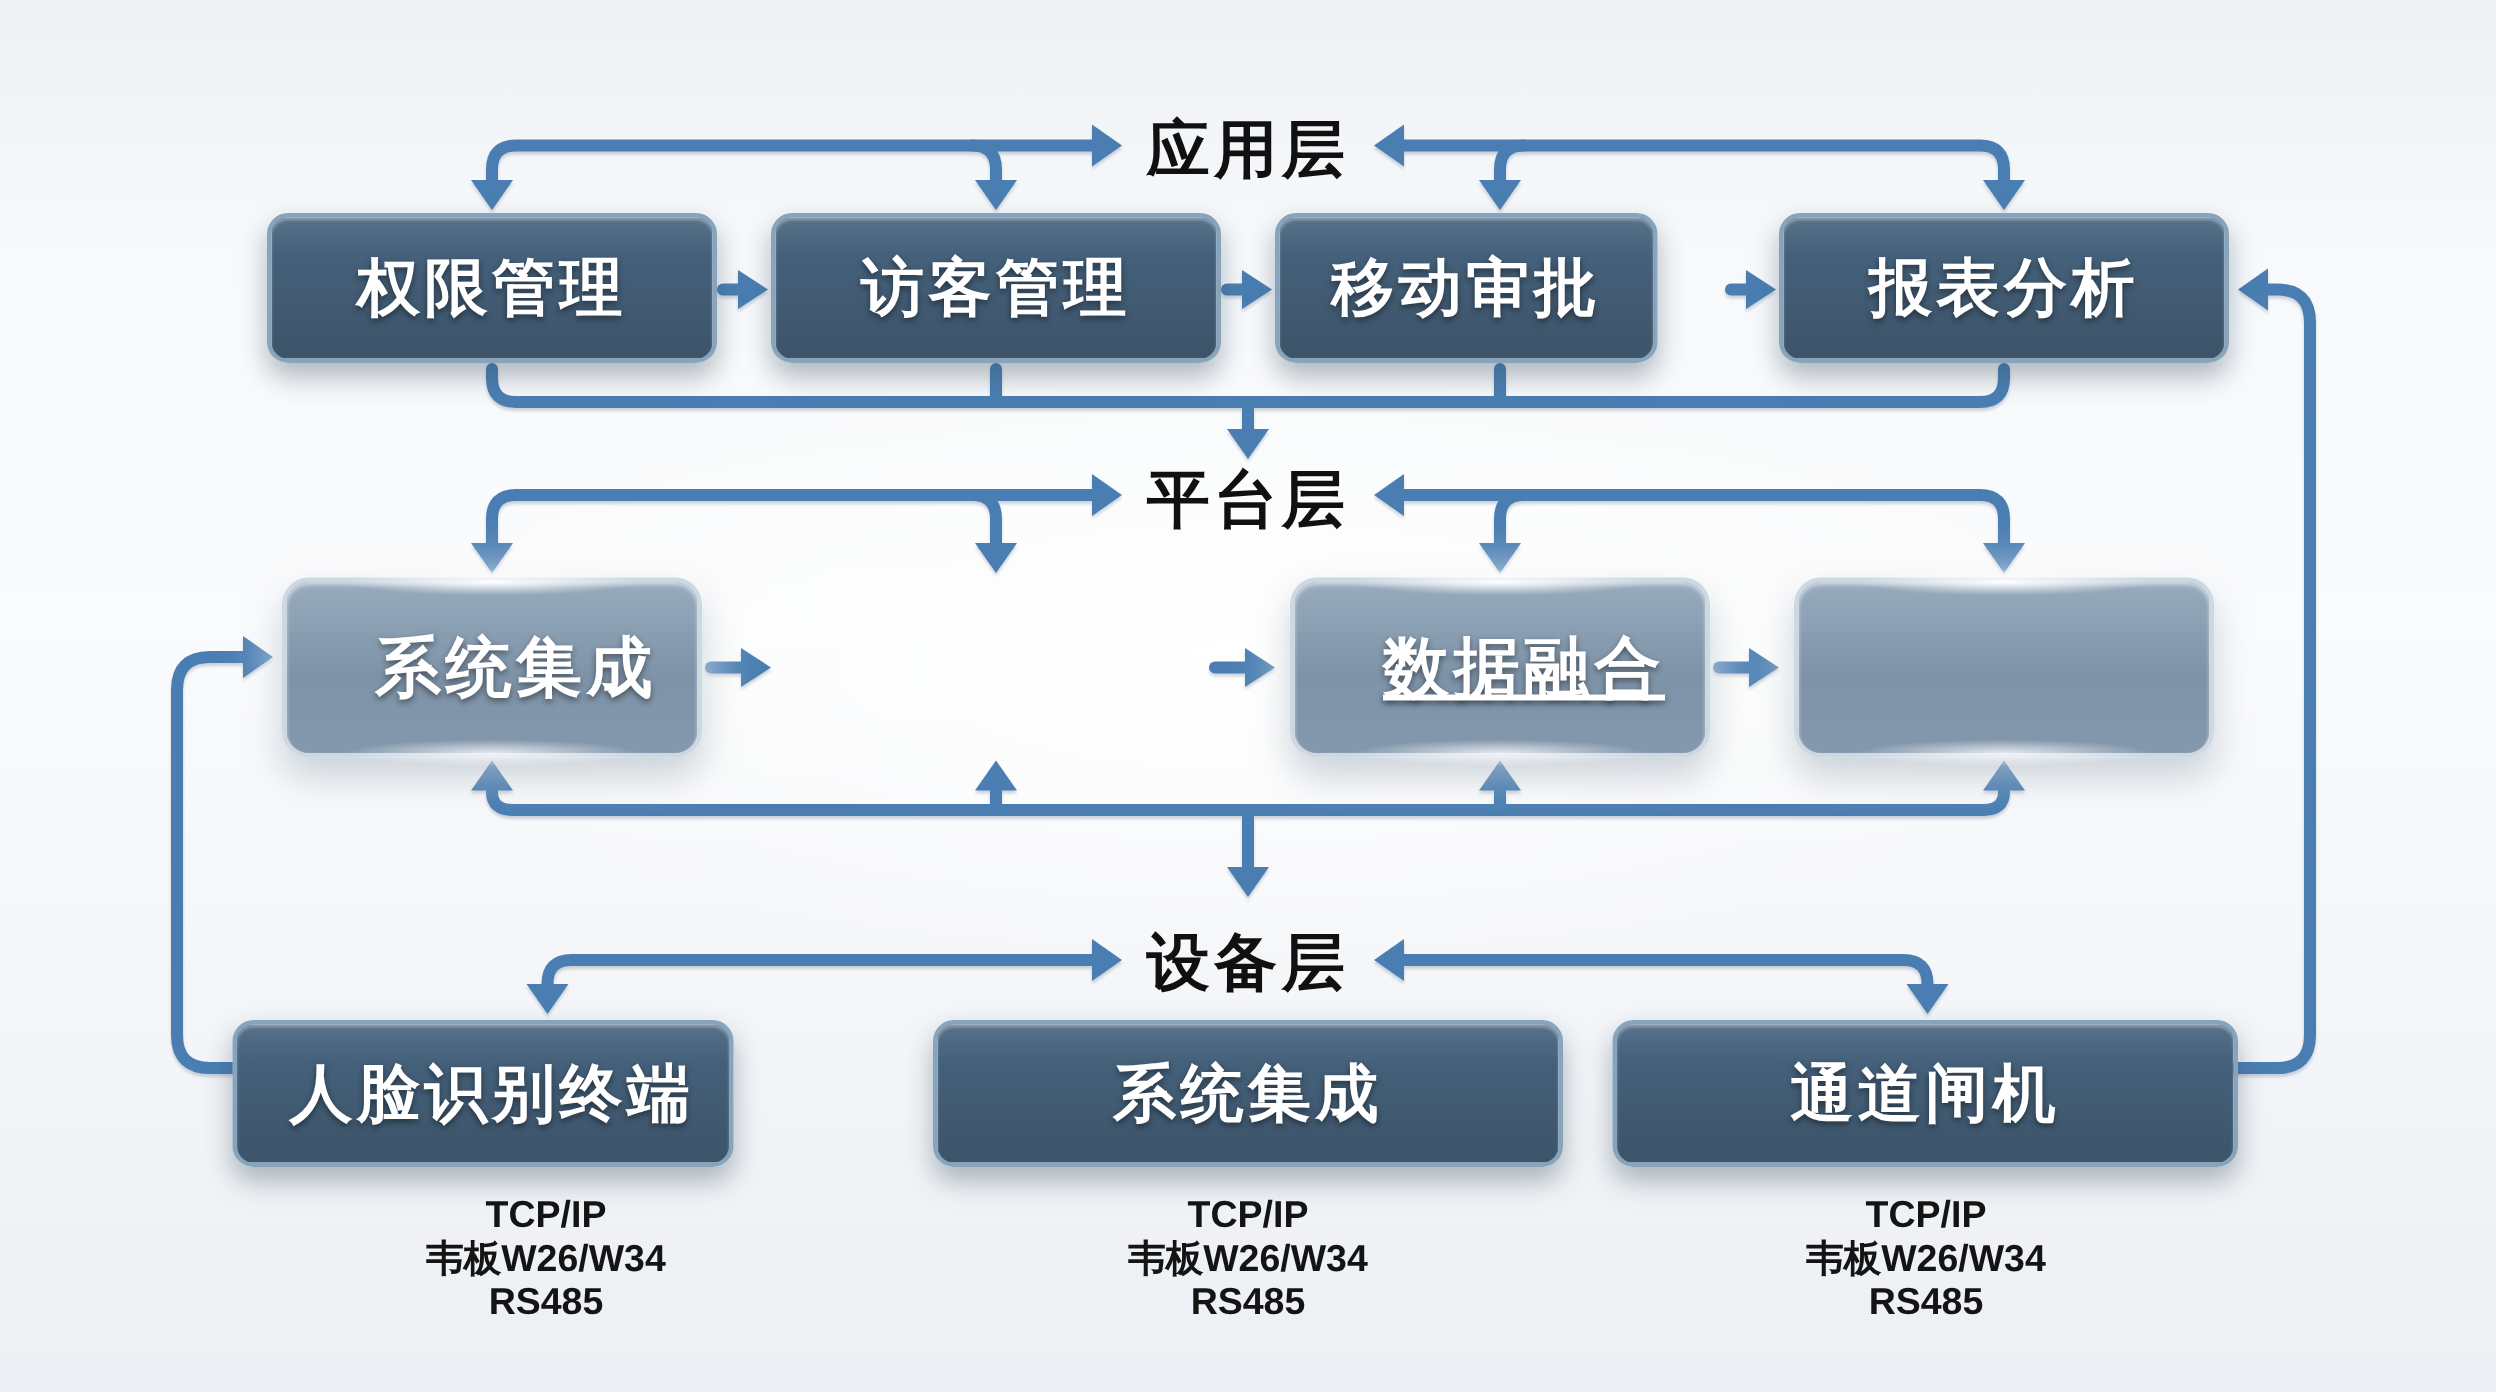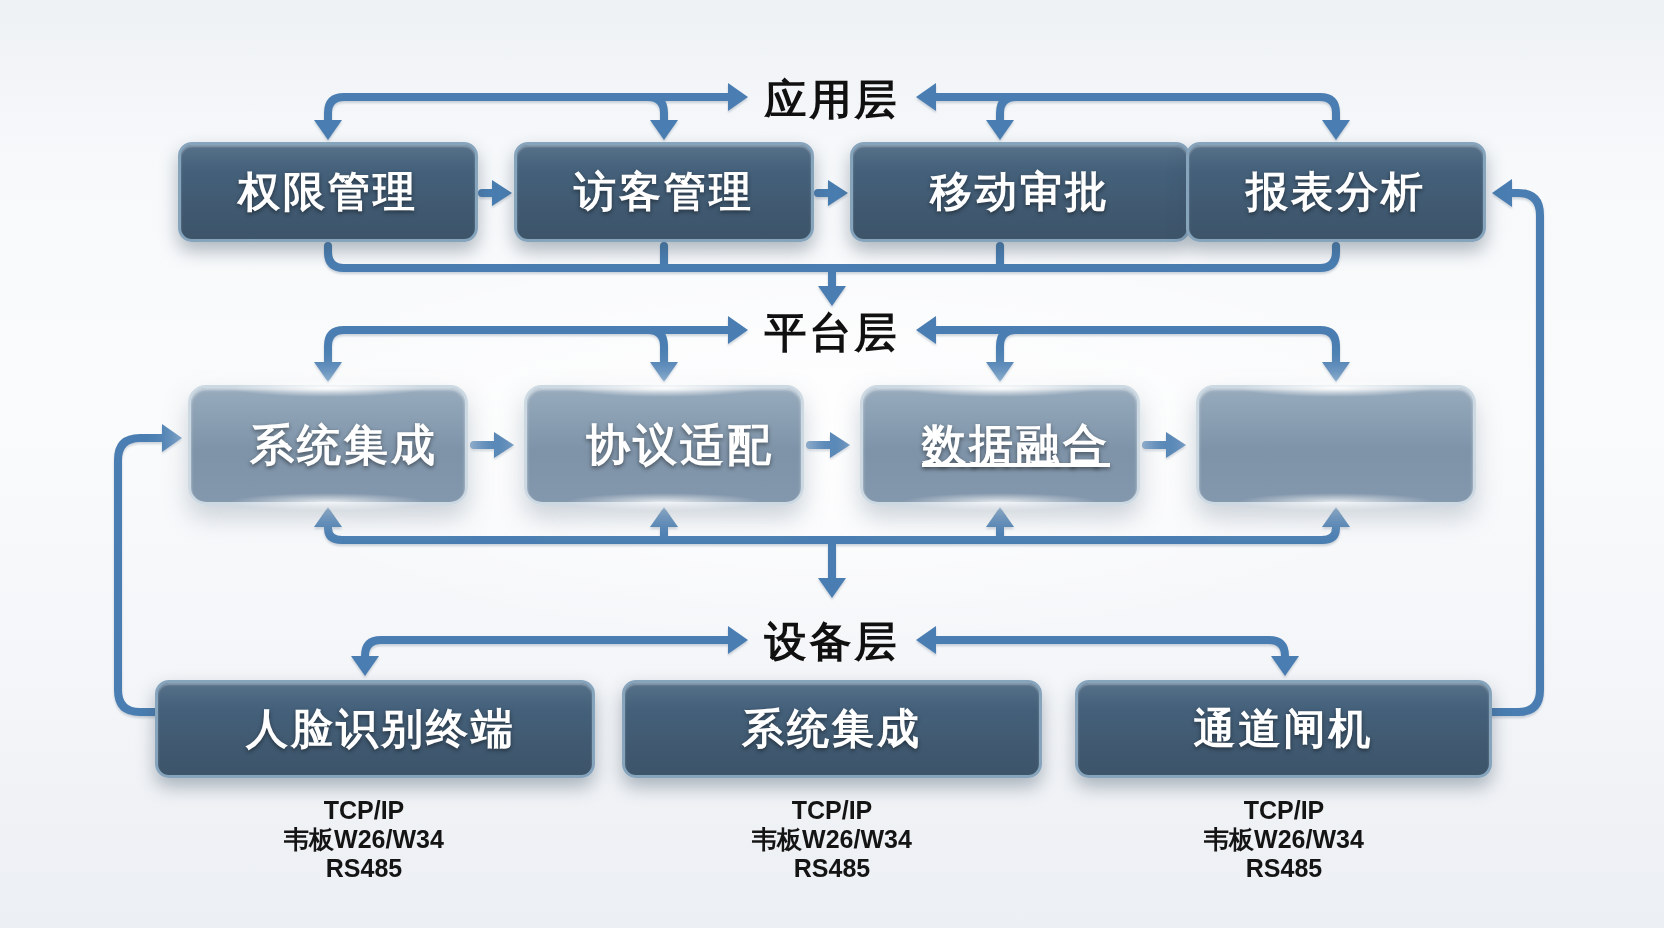--- a/index.html
+++ b/index.html
@@ -45,33 +45,33 @@
     position:absolute;left:50%;top:-9px;width:72%;height:18px;transform:translateX(-50%);
     background:radial-gradient(ellipse at center,rgba(255,255,255,.95) 0%,rgba(255,255,255,0) 70%);
     pointer-events:none;
   }
   .light .shine.bottom{top:auto;bottom:-9px;opacity:.8;}
 
   
   .r1{top:142px;height:100px;font-size:42px;}
   .r1.b0{left:178px;width:300px;}
   .r1.b1{left:514px;width:300px;}
-  .r1.b2{left:850px;width:340px;}
+  .r1.b2{left:850px;width:255px;}
   .r1.b3{left:1186px;width:300px;}
 
   
   .r2{top:385px;height:120px;font-size:44px;}
   .r2.b0{left:188px;width:280px;}
   .r2.b1{left:524px;width:280px;}
   .r2.b2{left:860px;width:280px;text-decoration:underline;}
   .r2.b3{left:1196px;width:280px;}
 
   
   .r3{top:680px;height:98px;font-size:42px;}
-  .r3.b0{left:155px;width:440px;padding-left:12px;}
+  .r3.b0{left:155px;width:334px;padding-left:12px;}
   .r3.b1{left:622px;width:420px;}
   .r3.b2{left:1075px;width:417px;}
 
   .caption{
     position:absolute;top:796px;width:420px;transform:translateX(-50%);
     text-align:center;font-size:25px;font-weight:700;color:#141414;line-height:29px;
   }
   .caption.c0{left:364px;}
   .caption.c1{left:832px;}
   .caption.c2{left:1284px;}
@@ -172,25 +172,20 @@
   <div class="layer-title t3">设备层</div>
 
   <div class="box dark r1 b0">权限管理</div>
   <div class="box dark r1 b1">访客管理</div>
   <div class="box dark r1 b2">移动审批</div>
   <div class="box dark r1 b3">报表分析</div>
 
   <div class="box light r2 b0">
       <span class="shine"></span>
       <span>系统集成</span>
-      <span class="shine bottom"></span>
-    </div>
-  <div class="box light r2 b1">
-      <span class="shine"></span>
-      <span>协议适配</span>
       <span class="shine bottom"></span>
     </div>
   <div class="box light r2 b2">
       <span class="shine"></span>
       <span>数据融合</span>
       <span class="shine bottom"></span>
     </div>
   <div class="box light r2 b3">
       <span class="shine"></span>
       <span class="shine bottom"></span>

